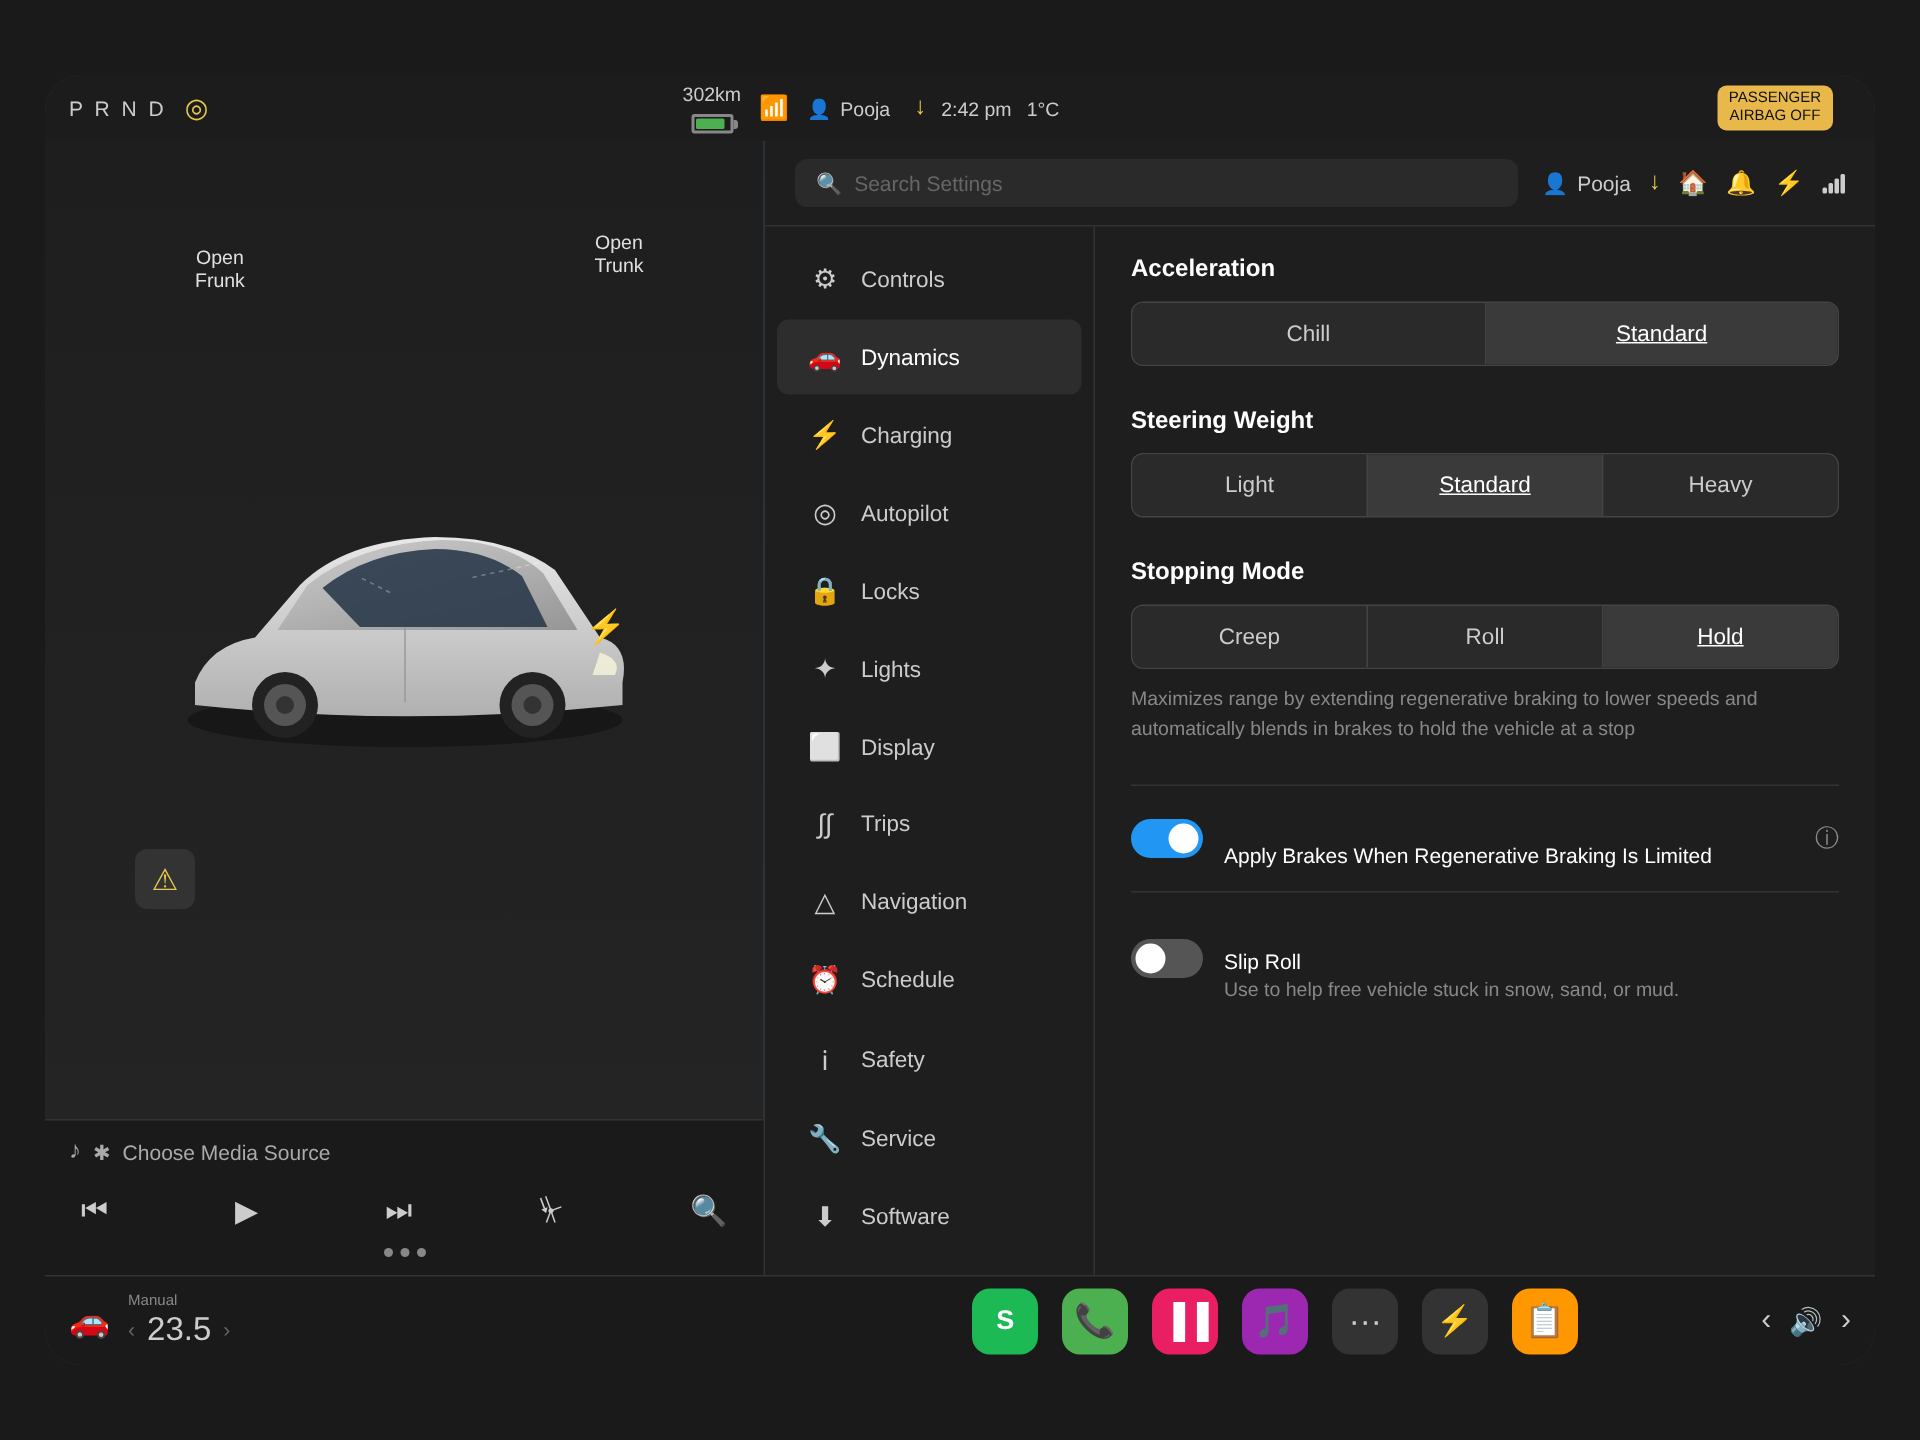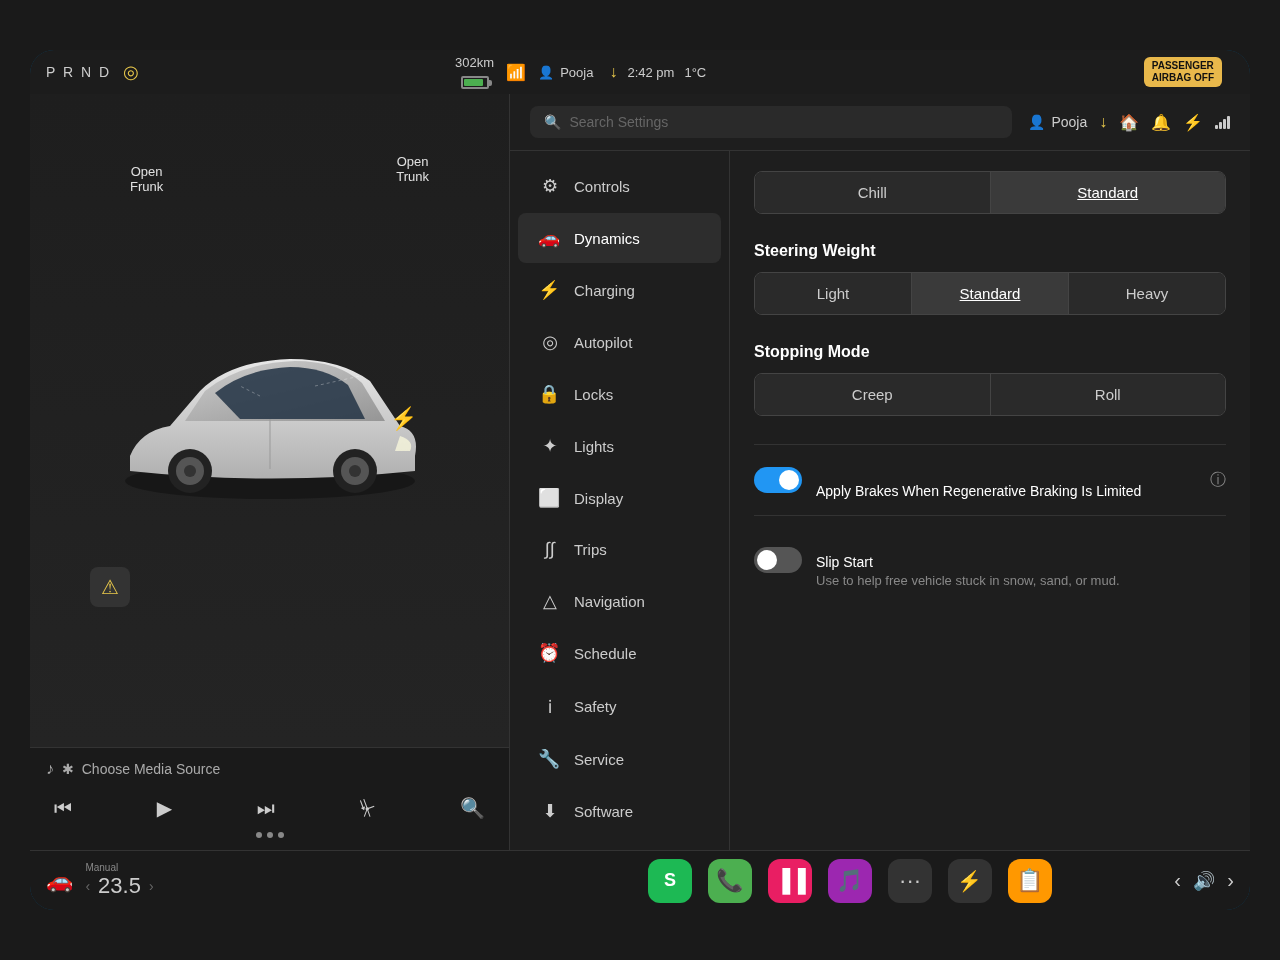--- a/index.html
+++ b/index.html
@@ -101,22 +101,23 @@
       align-items: center;
       gap: 10px;
     }
     .passenger-warning {
       margin-left: auto;
       background: #e8b84b;
       border-radius: 6px;
       padding: 3px 8px;
       font-size: 10px;
       color: #111;
-      font-weight: bold;
+      font-weight: normal;
       line-height: 1.2;
+      text-align: center;
     }
     
     .main-content {
       display: flex;
       flex: 1;
     }
     
     .left-panel {
       width: 480px;
       background: linear-gradient(180deg, #1e1e1e 0%, #252525 100%);
@@ -645,59 +646,62 @@
           </div>
           <div class="sidebar-item">
             <span class="sidebar-icon">⬇</span>
             <span>Software</span>
           </div>
         </div>
 
         <div class="settings-content">
 
           <div class="setting-group">
+            <div class="setting-group-title">Acceleration</div>
             <div class="button-group">
               <button class="btn-option">Chill</button>
               <button class="btn-option active">Standard</button>
             </div>
           </div>
 
           <div class="setting-group">
             <div class="setting-group-title">Steering Weight</div>
             <div class="button-group">
               <button class="btn-option">Light</button>
               <button class="btn-option active">Standard</button>
               <button class="btn-option">Heavy</button>
             </div>
           </div>
 
           <div class="setting-group">
             <div class="setting-group-title">Stopping Mode</div>
             <div class="button-group">
               <button class="btn-option">Creep</button>
               <button class="btn-option">Roll</button>
+              <button class="btn-option active">Hold</button>
             </div>
+            <p class="stopping-mode-desc">Maximizes range by extending regenerative braking to lower speeds and automatically blends in brakes to hold the vehicle at a stop</p>
           </div>
 
           <div class="toggle-row">
             <div class="toggle-switch on">
               <div class="toggle-knob"></div>
             </div>
             <div class="toggle-label">
               <div class="toggle-title">Apply Brakes When Regenerative Braking Is Limited</div>
             </div>
             <span class="info-icon">ⓘ</span>
           </div>
 
           <div class="toggle-row">
             <div class="toggle-switch off">
               <div class="toggle-knob"></div>
             </div>
             <div class="toggle-label">
-              <div class="toggle-title">Slip Start</div>
+              <div class="toggle-title">Slip Roll</div>
               <div class="toggle-desc">Use to help free vehicle stuck in snow, sand, or mud.</div>
             </div>
           </div>
 
         </div>
       </div>
     </div>
   </div>
 
   <div class="taskbar">

